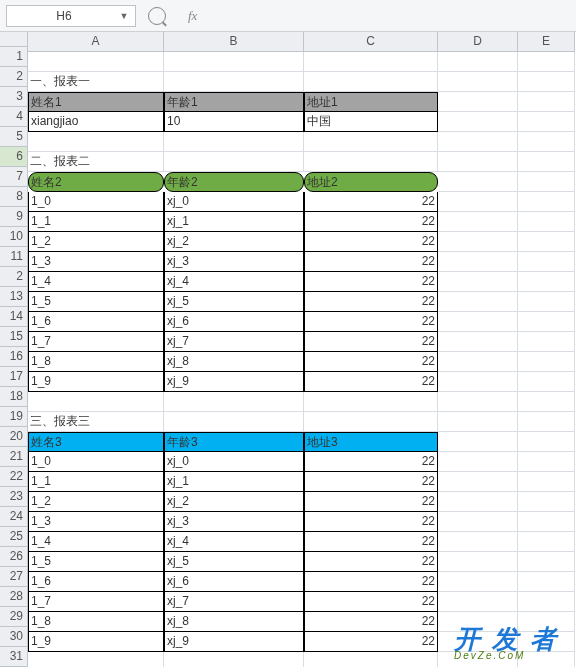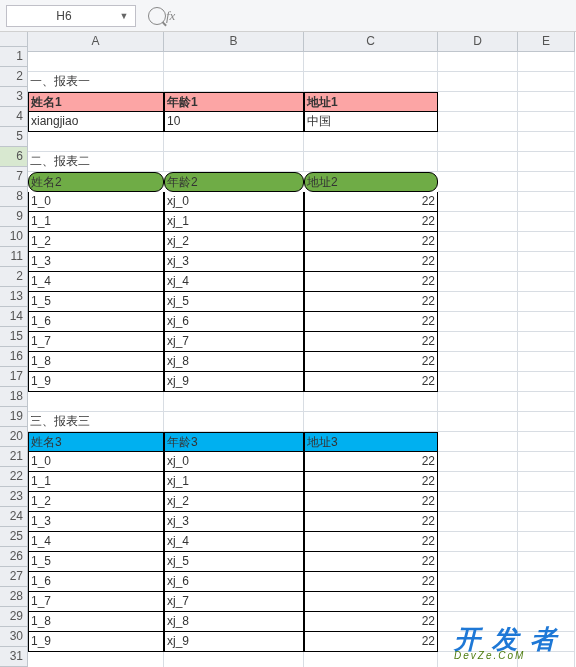--- a/index.html
+++ b/index.html
@@ -38,21 +38,21 @@
   }
   .cell-ref-box .dropdown-arrow {
     width: 14px;
     text-align: center;
     color: #666;
     font-size: 9px;
   }
   .fx-group {
     display: flex;
     align-items: center;
-    gap: 0;
+    gap: 22px;
   }
   .fx-icon {
     width: 18px;
     height: 18px;
     border-radius: 50%;
     border: 1.5px solid #888;
     display: flex;
     align-items: center;
     justify-content: center;
     position: relative;
@@ -142,21 +142,21 @@
   }
   .cA { width: 136px; }
   .cB { width: 140px; }
   .cC { width: 134px; }
   .cD { width: 80px; }
   .cE { width: 57px; }
   .b-l { border-left: 1px solid #000 !important; }
   .b-r { border-right: 1px solid #000 !important; }
   .b-t { border-top: 1px solid #000 !important; }
   .b-b { border-bottom: 1px solid #000 !important; }
-  .fill-yellow { background: #fca5a5; font-weight: bold; }
+  .fill-yellow { background: #a3a3a3; }
   .fill-green { background: #6fac46; border-radius: 9px; }
   .fill-blue { background: #00b0f0; }
   .num { text-align: right; }
   .watermark {
     position: absolute;
     right: 8px;
     bottom: 6px;
     text-align: left;
     pointer-events: none;
     font-style: italic;

